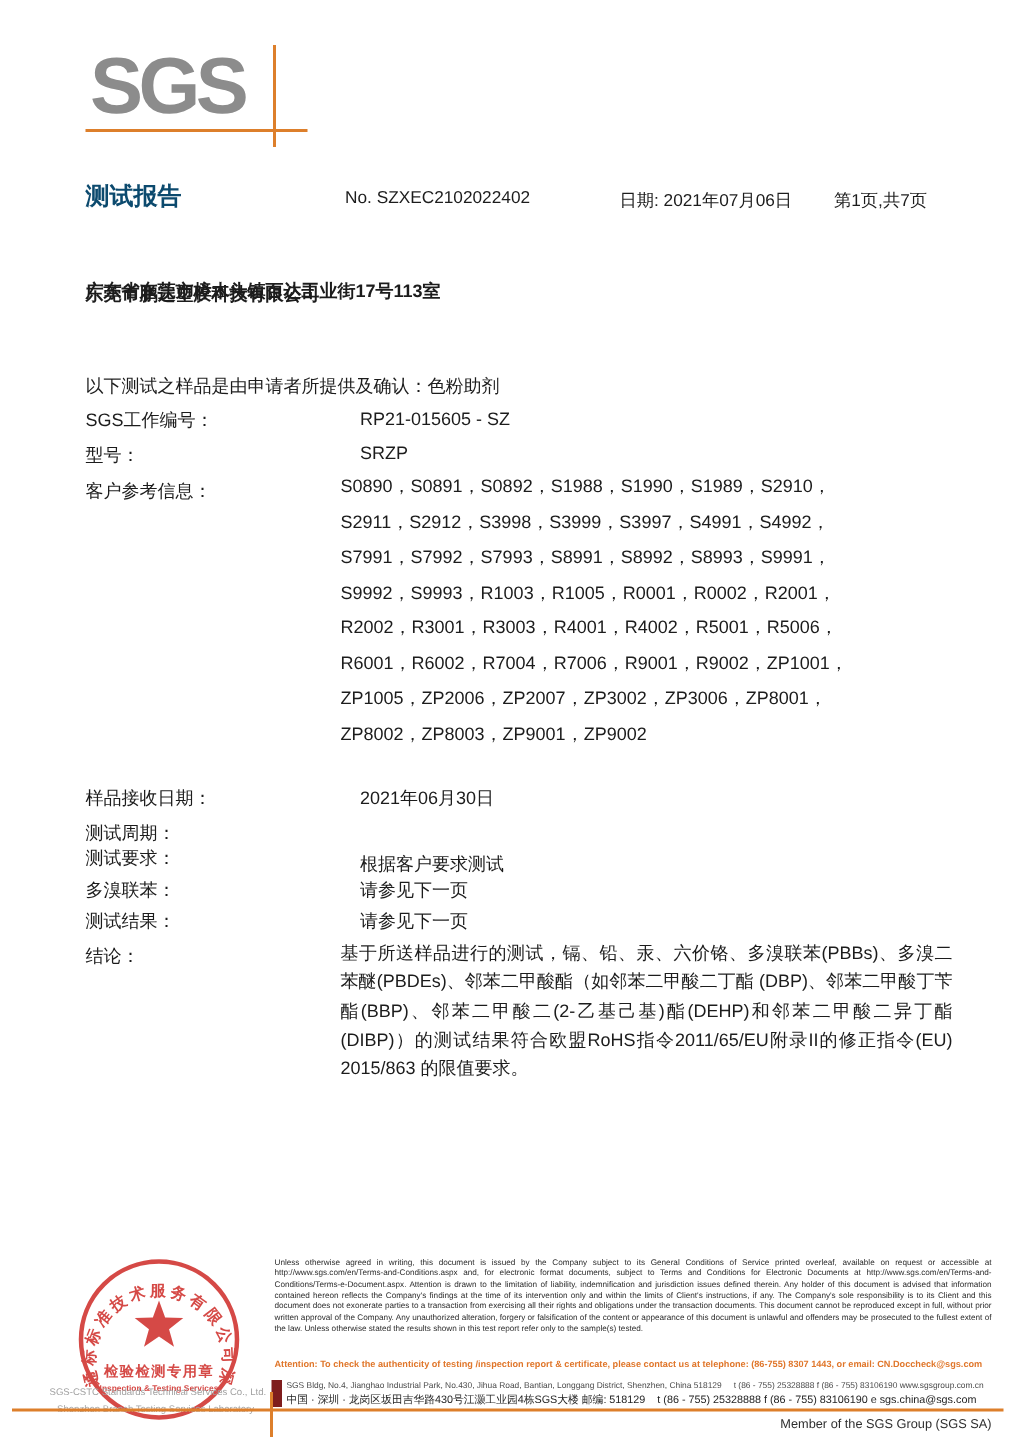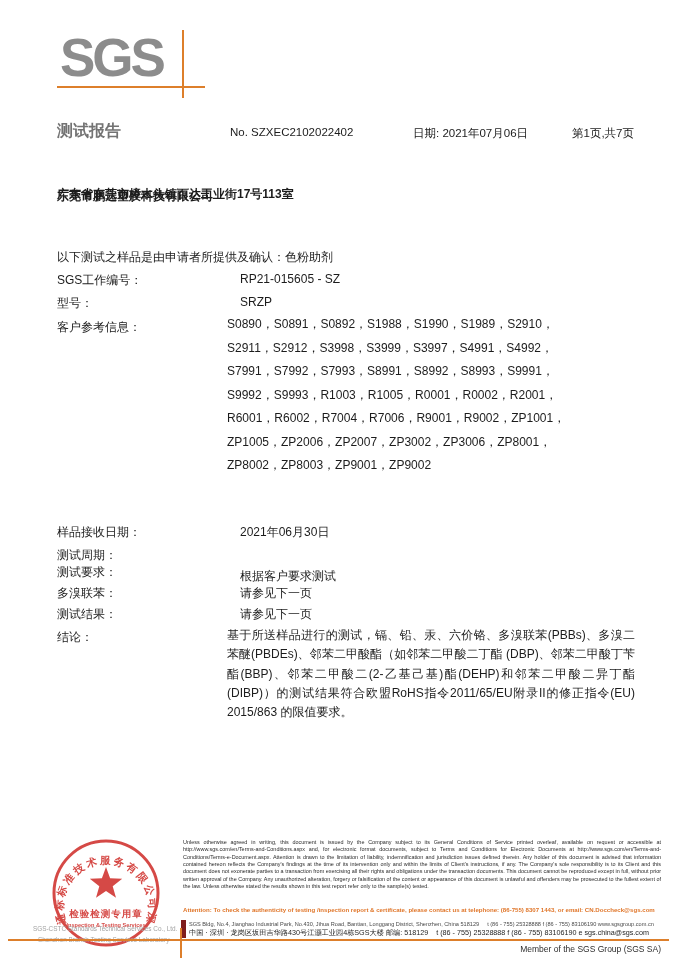--- a/index.html
+++ b/index.html
@@ -22,24 +22,24 @@
     font-size:53px; font-weight:bold;
     color:#8c8c8c; letter-spacing:-3px;
     line-height:1;
     text-align:center;
   }
   .crop-h { background:#dd7f2b; height:2px; }
   .crop-v { background:#dd7f2b; width:2px; }
   .logo-crop-h { left:57px; top:86px; width:148px; }
   .logo-crop-v { left:182px; top:30px; height:68px; }
 
-  .report-title { left:57px; top:121px; font-size:16px; font-weight:bold; color:#737373; }
+  .report-title { left:57px; top:121px; font-size:16px; font-weight:bold; color:#0c4a6e; }
   .report-no    { left:230px; top:126px; font-size:11.5px; }
   .report-date  { left:413px; top:126px; font-size:11.5px; }
-  .report-page  { left:572px; top:126px; font-size:11.5px; }
+  .report-page  { left:556px; top:126px; font-size:11.5px; }
 
   .applicant-name    { left:57px; top:164px; font-size:12px; font-weight:bold;margin-top:24px; }
   .applicant-address { left:57px; top:186px; font-size:12px; font-weight:bold; }
 
   
   .intro { left:57px; top:249px; font-size:12px;text-align:center; }
   .lbl   { left:57px;  font-size:12px; }
   .val   { left:240px; font-size:12px; }
   .ref-lines { left:227px; top:313px; font-size:12px; line-height:23.5px; }
   .conclusion-val {
@@ -54,21 +54,21 @@
     font-size:5.45px; line-height:7.35px;
     color:#2b2b2b; text-align:justify;
   }
   .attention {
     left:183px; top:906px; width:482px;
     font-size:6.1px; line-height:7.2px;
     color:#e0762a; font-weight:bold;
   }
   .addr-box {
     left:181px; top:920px; width:482px;
-    border-left:5px solid #7f1d1d; padding-left:3px;
+    border-left:7px solid #7f1d1d; padding-left:3px;
   }
   .addr-row-en { font-size:5.6px; color:#4a4a4a; line-height:8px; white-space:nowrap; }
   .addr-row-cn { font-size:7.2px; color:#1f1f1f; line-height:10px; white-space:nowrap; }
   .addr-contacts { margin-left:8px; }
   .bottom-rule  { left:8px;  top:939px; width:661px; }
   .bottom-tick  { left:180px; top:928px; height:30px; }
   .member-line { right:16px; top:944px; font-size:8.5px; color:#2e2e2e; }
 
   .stamp-company1 { left:33px; top:925px; font-size:6.4px; color:#a2a2a2; white-space:nowrap; }
   .stamp-company2 { left:38px; top:936px; font-size:6.4px; color:#a8a8a8; white-space:nowrap; }
@@ -99,20 +99,21 @@
 
   <div class="abs lbl" style="top:295px">型号：</div>
   <div class="abs val" style="top:295px">SRZP</div>
 
   <div class="abs lbl" style="top:319px">客户参考信息：</div>
   <div class="abs ref-lines">
     <div>S0890，S0891，S0892，S1988，S1990，S1989，S2910，</div>
     <div>S2911，S2912，S3998，S3999，S3997，S4991，S4992，</div>
     <div>S7991，S7992，S7993，S8991，S8992，S8993，S9991，</div>
     <div>S9992，S9993，R1003，R1005，R0001，R0002，R2001，</div>
+    <div>R2002，R3001，R3003，R4001，R4002，R5001，R5006，</div>
     <div>R6001，R6002，R7004，R7006，R9001，R9002，ZP1001，</div>
     <div>ZP1005，ZP2006，ZP2007，ZP3002，ZP3006，ZP8001，</div>
     <div>ZP8002，ZP8003，ZP9001，ZP9002</div>
   </div>
 
   <div class="abs lbl" style="top:524px">样品接收日期：</div>
   <div class="abs val" style="top:524px">2021年06月30日</div>
 
   <div class="abs lbl" style="top:547px">测试周期：</div>
 

